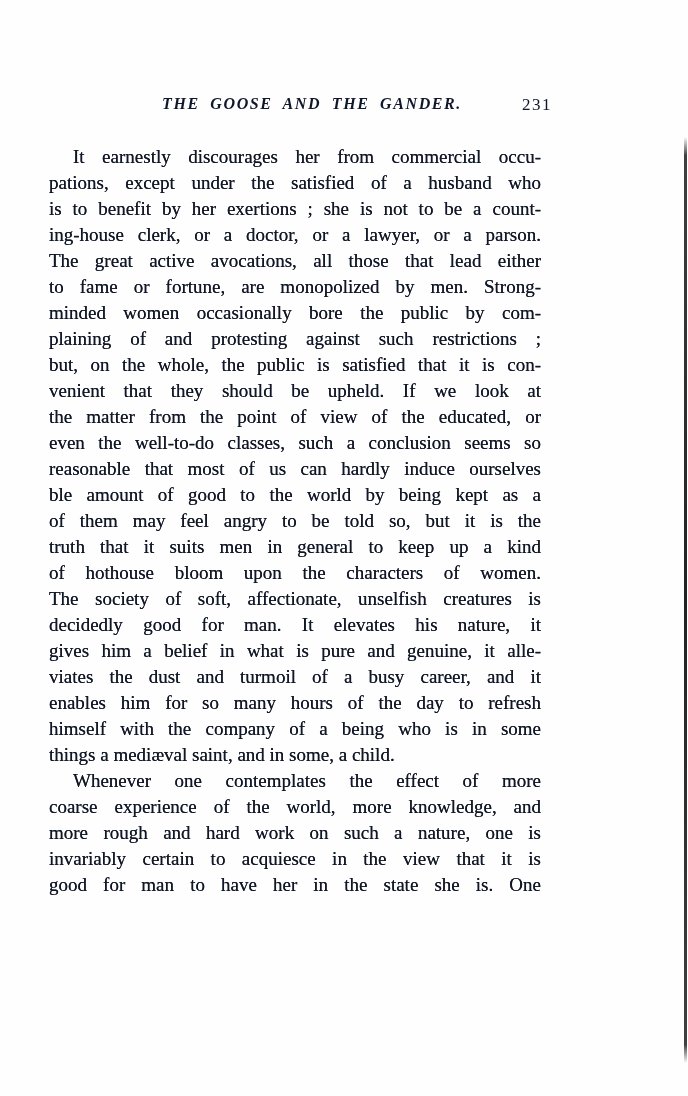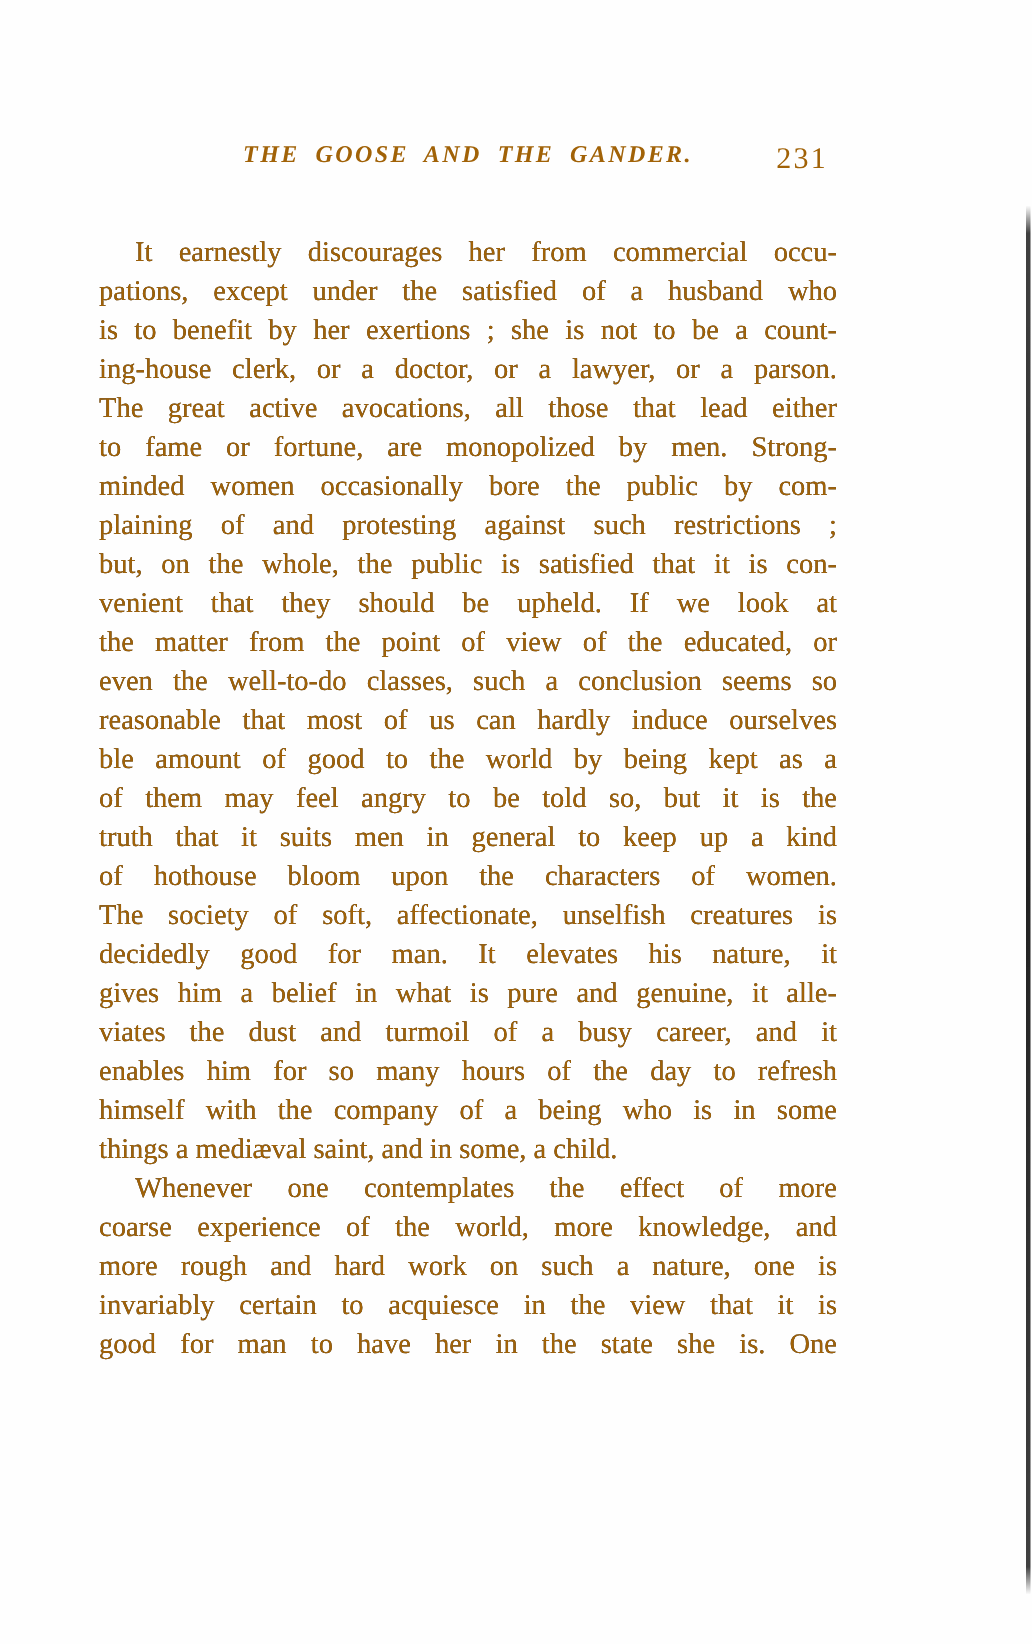--- a/index.html
+++ b/index.html
@@ -6,21 +6,21 @@
     margin: 0;
     padding: 0;
     background: #ffffff;
   }
   .page {
     position: relative;
     width: 688px;
     height: 1096px;
     background: #fefefe;
     font-family: "Liberation Serif", serif;
-    color: #a16207;
+    color: #0f172a;
     overflow: hidden;
   }
   .page-header {
     position: absolute;
     top: 95px;
     left: 66px;
     width: 492px;
     height: 24px;
   }
   .running-head {
@@ -34,32 +34,31 @@
     letter-spacing: 1.6px;
     word-spacing: 5px;
     white-space: nowrap;
   }
   .page-number {
     position: absolute;
     right: 6px;
     top: 0;
     font-style: normal;
     font-weight: normal;
-    font-size: 20px;
+    font-size: 17px;
     letter-spacing: 1.5px;
   }
   .text-block {
     position: absolute;
     top: 144px;
-    left: 66px;
+    left: 49px;
     width: 492px;
     font-size: 19px;
     line-height: 26px;
     text-shadow: 0 0 0.4px #2a2a2a;
-    margin-top: 12px;
   }
   .text-line {
     text-align: justify;
     text-align-last: justify;
     height: 26px;
     overflow: visible;
   }
   .text-line.indent {
     text-indent: 24px;
   }

